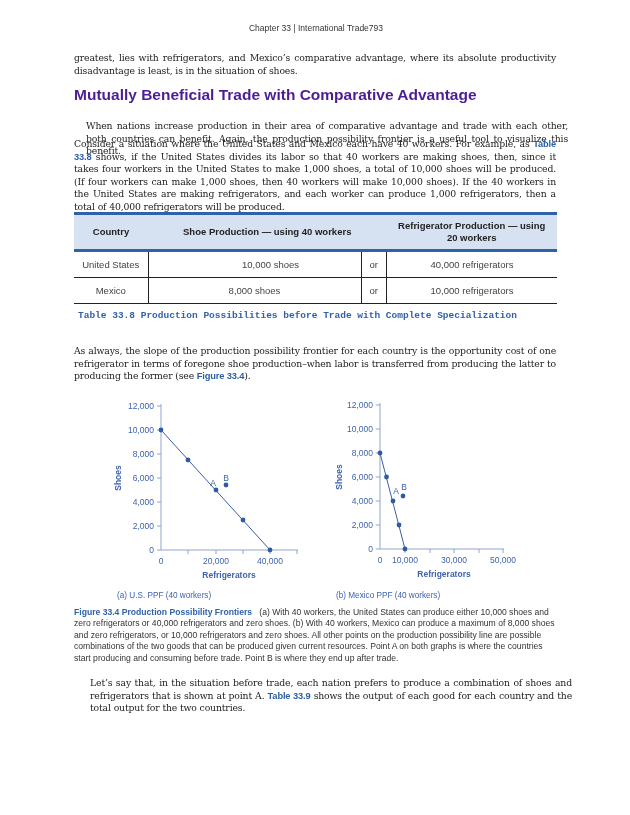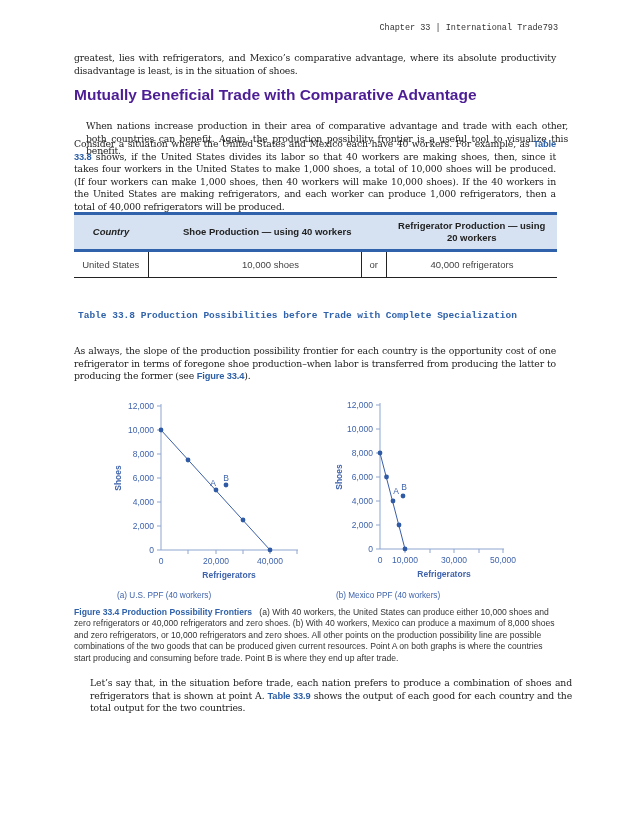--- a/index.html
+++ b/index.html
@@ -1,17 +1,17 @@
 <!DOCTYPE html>
 <html><head>
 <meta charset="utf-8">
 <style>
   html, body { margin:0; padding:0; background:#fff; }
   body { width:630px; height:815px; position:relative; overflow:hidden; font-family:"DejaVu Serif", serif; color:#222; }
-  .hdr { position:absolute; top:23px; left:74px; right:72px; font-family:Liberation Mono, monospace; font-size:8.5px; color:#333; display:flex; justify-content:flex-end; }
+  .hdr { position:absolute; top:23px; left:74px; right:72px; font-family:Liberation Sans, sans-serif; font-size:8.5px; color:#333; display:flex; justify-content:center; }
   .para { position:absolute; left:74px; width:482px; font-size:9.3px; line-height:12.6px; text-align:justify; letter-spacing:-0.15px; }
   .link { color:#2d5fa6; font-family:"Liberation Sans", sans-serif; font-weight:bold; }
   h2 { position:absolute; left:74px; top:86px; margin:0; font-family:"Liberation Sans", sans-serif; font-weight:bold; font-size:15.5px; color:#4c1d95; }
   table { position:absolute; left:74px; top:212px; width:483px; border-collapse:collapse; font-family:"Liberation Sans", sans-serif; font-size:9.5px; }
   thead tr { background:#d6e2f2; }
   thead th { font-weight:bold; color:#222; padding:5px 6px; line-height:12px; border-top:3px solid #2f62ab; border-bottom:3px solid #2f62ab; text-align:center; }
   tbody td { padding:5px 8px 5px 8px; color:#444; vertical-align:top; line-height:15px;text-align:center; }
   tbody tr { border-bottom:1.5px solid #222; }
   tbody td + td { border-left:1.5px solid #222; }
   .tcap { position:absolute; left:78px; top:310px; font-family:Liberation Mono, monospace; font-weight:bold; font-size:9.5px; color:#2f62ab; }
@@ -31,31 +31,37 @@
 
 <h2>Mutually Beneficial Trade with Comparative Advantage</h2>
 
 <p class="para" style="top:108px;margin:12px;">When nations increase production in their area of comparative advantage and trade with each other, both countries can benefit. Again, the production possibility frontier is a useful tool to visualize this benefit.</p>
 
 <p class="para" style="top:138px;margin:0;"><span>Consider a situation where the United States and Mexico each have 40 workers. For example, as </span><span class="link">Table 33.8</span><span> shows, if the United States divides its labor so that 40 workers are making shoes, then, since it takes four workers in the United States to make 1,000 shoes, a total of 10,000 shoes will be produced. (If four workers can make 1,000 shoes, then 40 workers will make 10,000 shoes). If the 40 workers in the United States are making refrigerators, and each worker can produce 1,000 refrigerators, then a total of 40,000 refrigerators will be produced.</span></p>
 
 <table>
   <thead>
     <tr>
-      <th style="width:62px;font-style:italic;">Country</th>
+      <th style="width:62px;">Country</th>
       <th colspan="2" style="width:170px;">Shoe Production — using 40 workers</th>
       <th>Refrigerator Production — using 20 workers</th>
     </tr>
   </thead>
   <tbody>
     <tr>
       <td style="width:54px;">United States</td>
       <td style="width:164px;padding-left:40px;">10,000 shoes</td>
       <td style="width:6px;">or</td>
       <td>40,000 refrigerators</td>
+    </tr>
+    <tr>
+      <td>Mexico</td>
+      <td>8,000 shoes</td>
+      <td>or</td>
+      <td>10,000 refrigerators</td>
     </tr>
   </tbody>
 </table>
 
 <div class="tcap">Table 33.8 Production Possibilities before Trade with Complete Specialization</div>
 
 <p class="para" style="top:345px;margin:0;"><span>As always, the slope of the production possibility frontier for each country is the opportunity cost of one refrigerator in terms of foregone shoe production–when labor is transferred from producing the latter to producing the former (see </span><span class="link">Figure 33.4</span><span>).</span></p>
 
 <svg style="position:absolute;left:100px;top:395px;" width="210" height="210" viewBox="100 395 210 210">
   <g stroke="#8ea5cf" stroke-width="1" fill="none">

